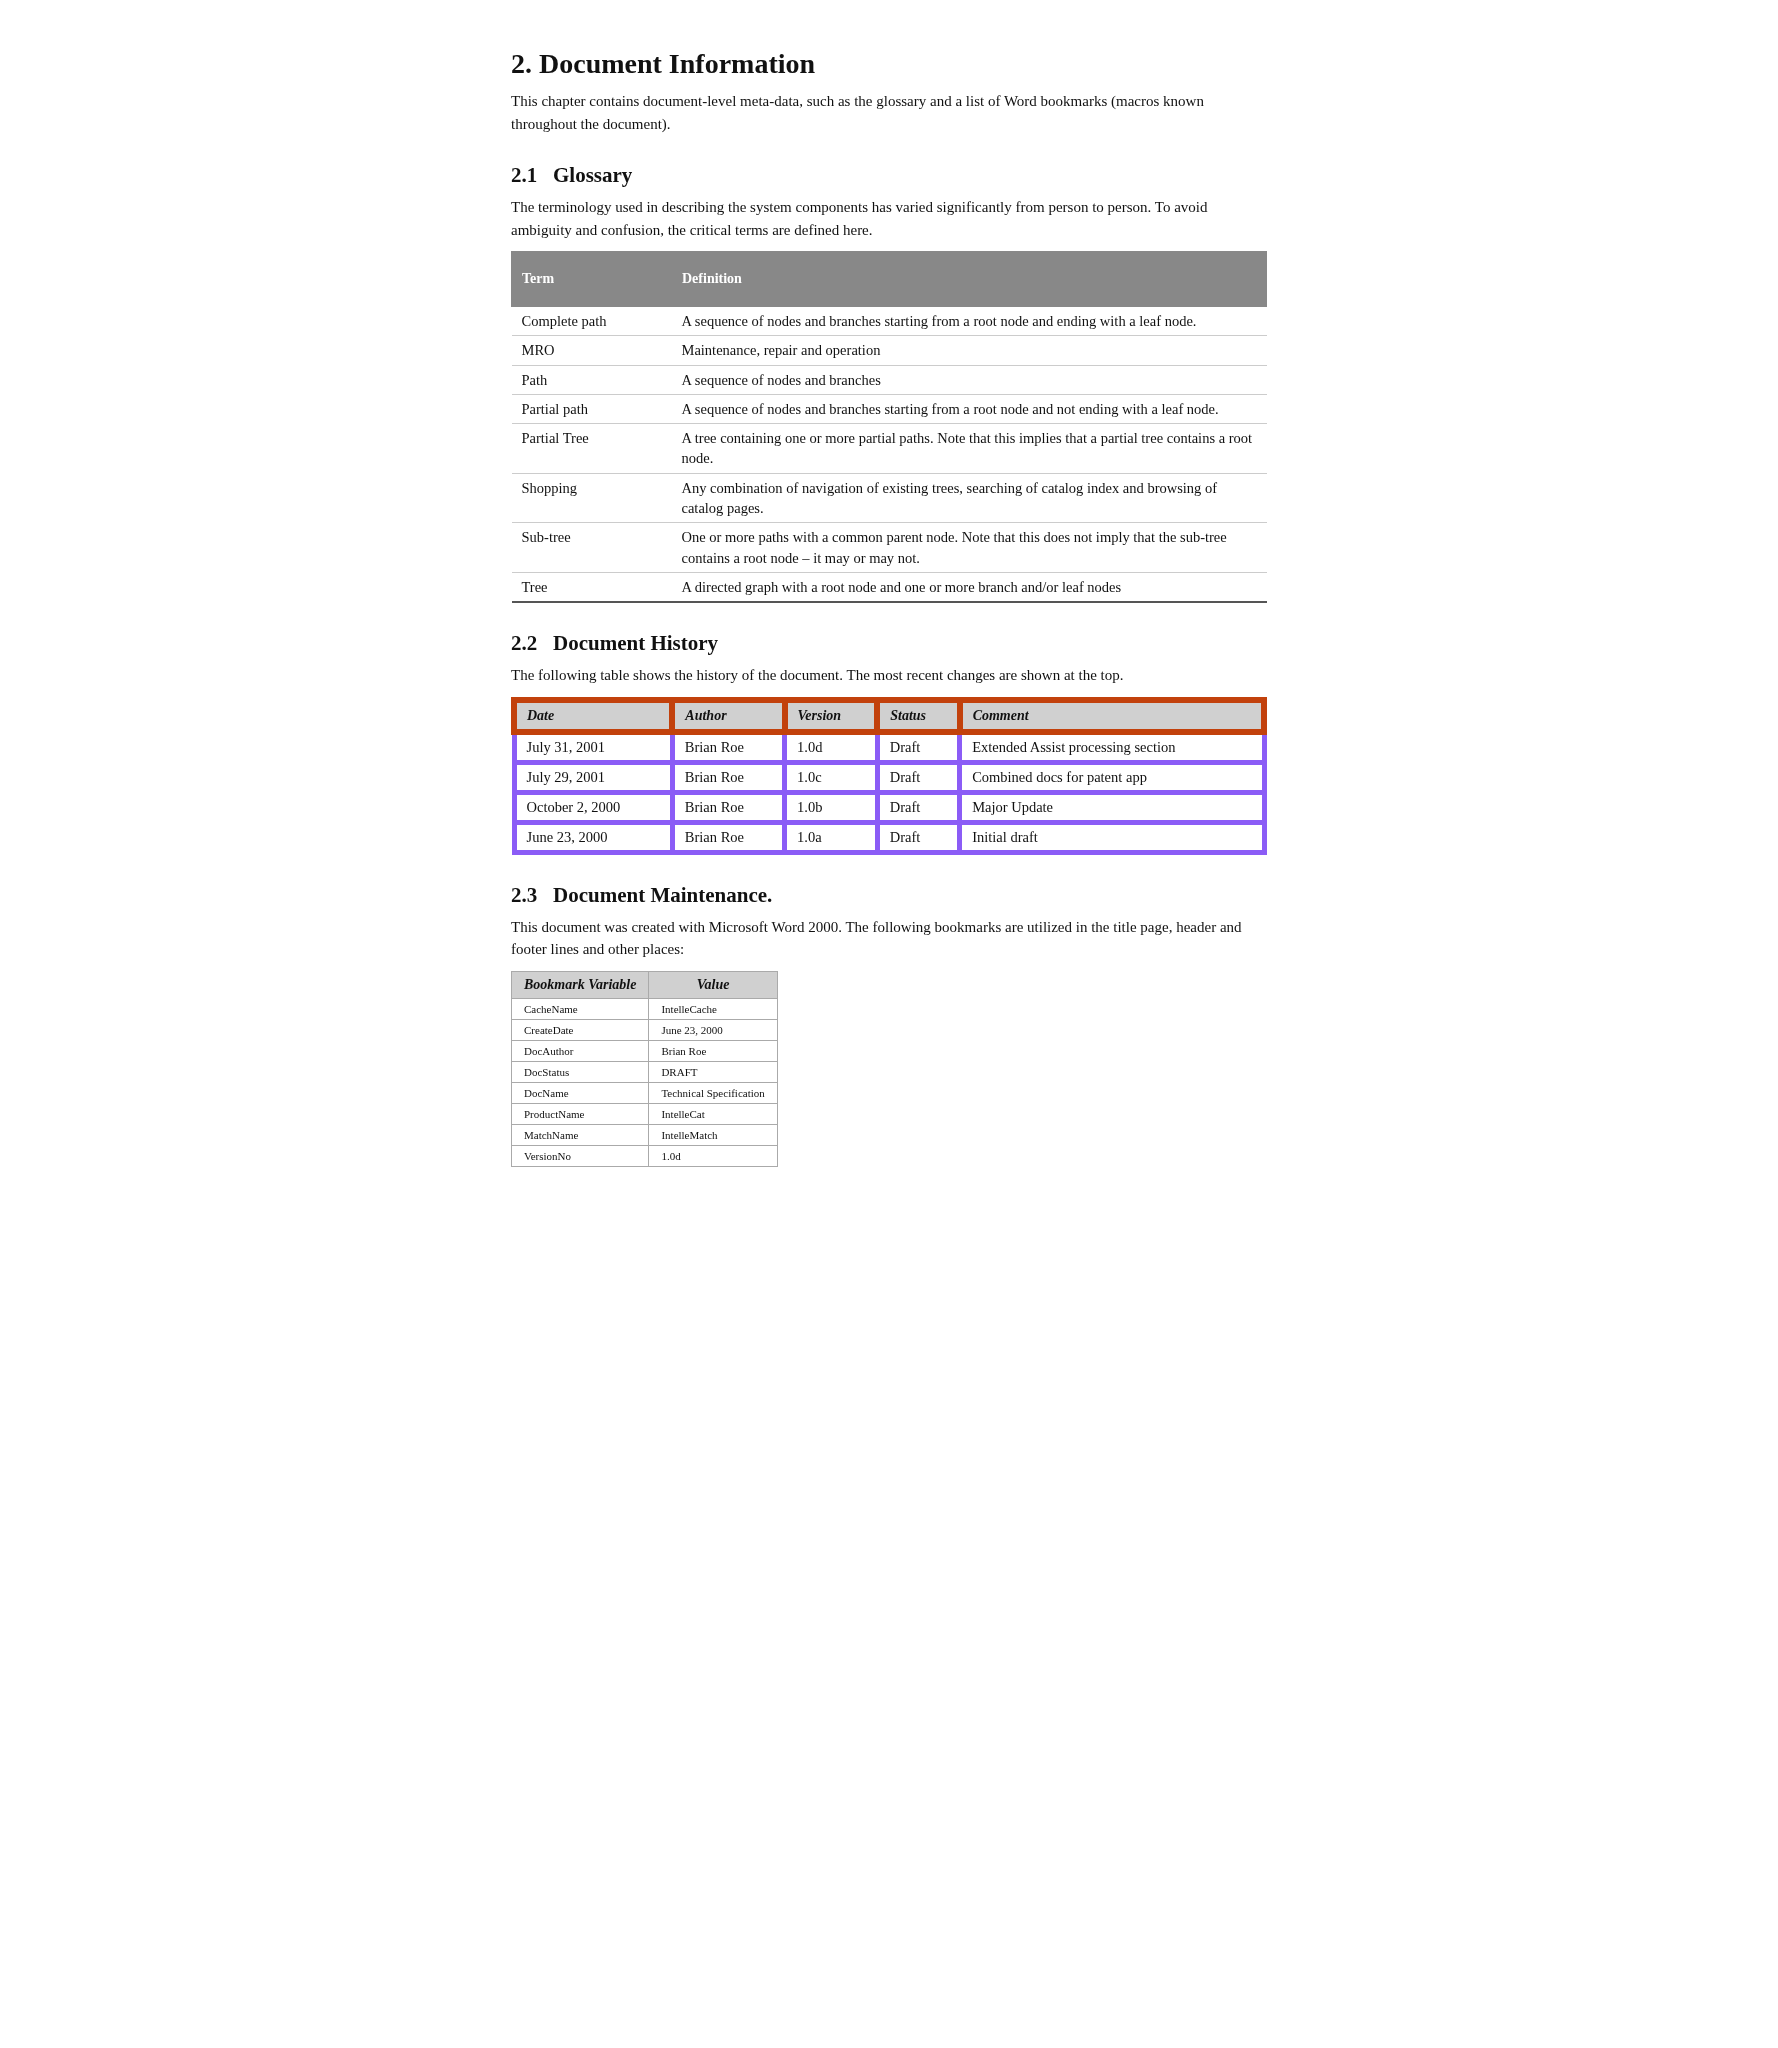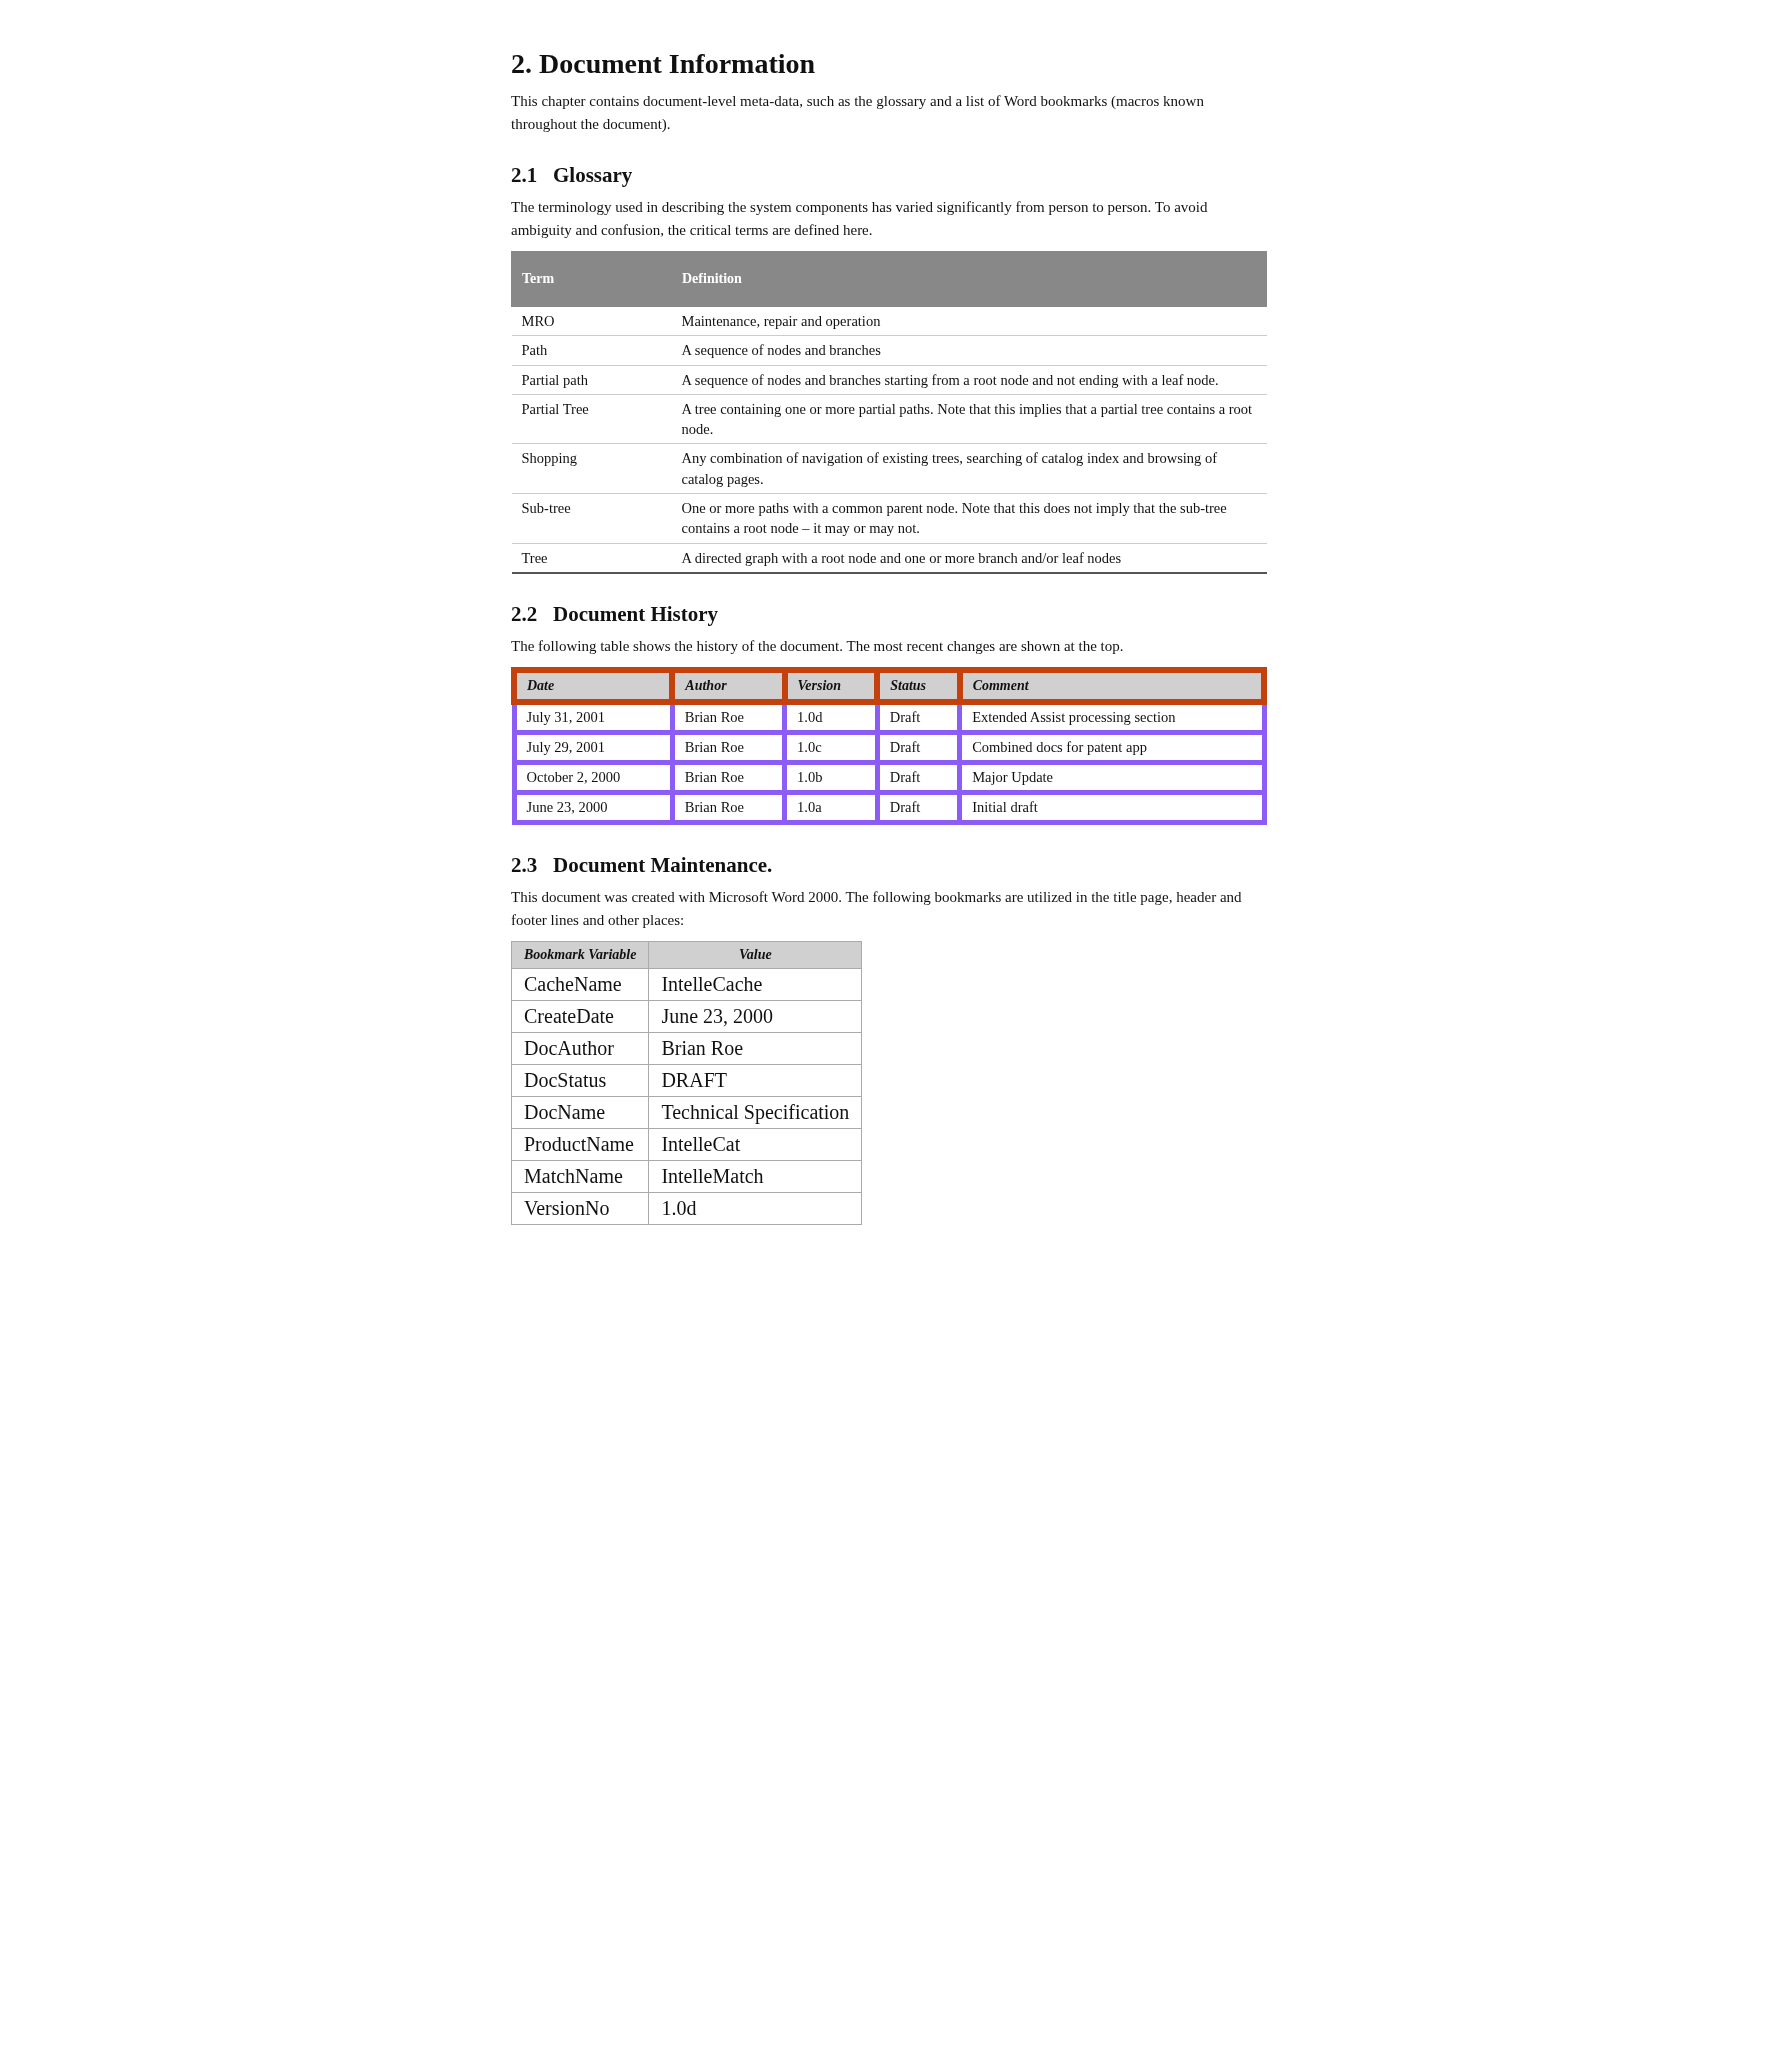--- a/index.html
+++ b/index.html
@@ -91,21 +91,21 @@
       background: #d0d0d0;
       padding: 5px 12px;
       font-size: 14px;
       border: 1px solid #aaa;
       font-weight: bold;
       font-style: italic;
     }
     table.bookmark-table tbody tr td {
       padding: 4px 12px;
       border: 1px solid #aaa;
-      font-size: 20px;
+      font-size: 11px;
     }
   </style>
 </head>
 <body>
 
 <h1 class="section-title">
   <span>2.</span>
   <span>Document Information</span>
 </h1>
 <p class="body-text">This chapter contains document-level meta-data, such as the glossary and a list of Word bookmarks (macros known throughout the document).</p>
@@ -118,20 +118,24 @@
 <p class="body-text">The terminology used in describing the system components has varied significantly from person to person.  To avoid ambiguity and confusion, the critical terms are defined here.</p>
 
 <table class="glossary-table">
   <thead>
     <tr>
       <th>Term</th>
       <th>Definition</th>
     </tr>
   </thead>
   <tbody id="glossary-tbody">
+  <tr>
+        <td>Complete path</td>
+        <td>A sequence of nodes and branches starting from a root node and ending with a leaf node.</td>
+      </tr>
       <tr>
         <td>MRO</td>
         <td>Maintenance, repair and operation</td>
       </tr>
       <tr>
         <td>Path</td>
         <td>A sequence of nodes and branches</td>
       </tr>
       <tr>
         <td>Partial path</td>

